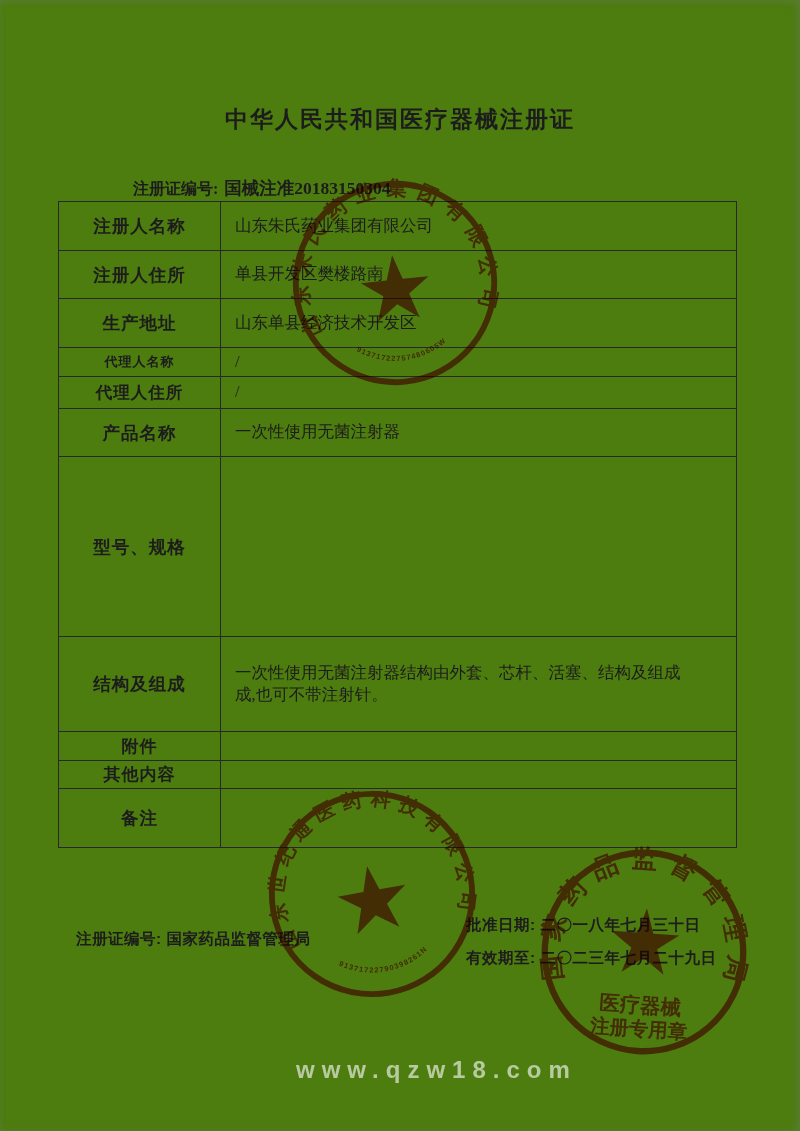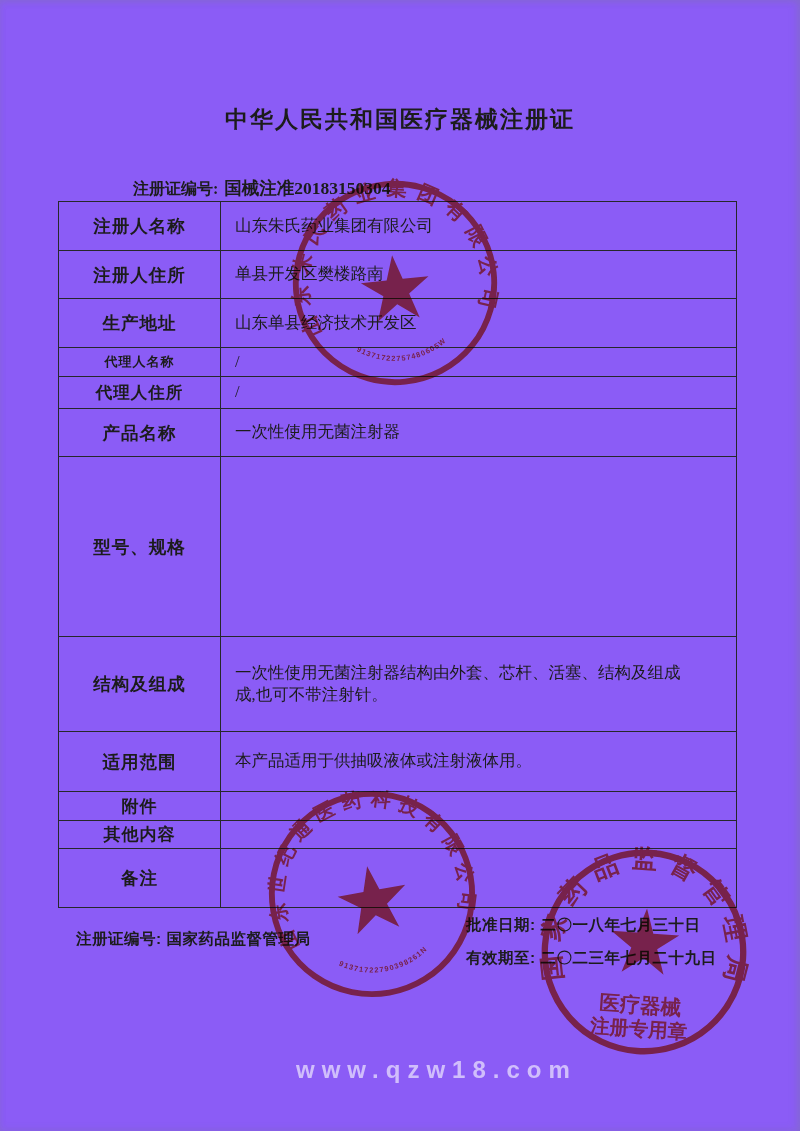--- a/index.html
+++ b/index.html
@@ -1,19 +1,19 @@
 <!DOCTYPE html>
 <html><head>
 <meta charset="utf-8">
 <style>
   html,body{margin:0;padding:0;}
   body{background:#dfe3e5;font-family:"Liberation Sans",sans-serif;}
   .page{
     position:relative;width:800px;height:1131px;margin:0 auto;
-    background:#8b5cf6;overflow:hidden;color:#1c1c1c;
+    background:#4d7c0f;overflow:hidden;color:#1c1c1c;
     box-shadow:inset -3px 0 8px rgba(120,130,135,.25), inset 0 2px 6px rgba(120,130,135,.15);
   }
   .title{
     position:absolute;top:104px;left:0;width:100%;text-align:center;
     font-size:23px;font-weight:bold;letter-spacing:2px;
     font-family:"Liberation Sans",sans-serif;
   }
   .certno{
     position:absolute;left:133px;top:176px;font-size:16px;
     font-family:"Liberation Serif",serif;
@@ -91,24 +91,20 @@
       <div class="tvalue">一次性使用无菌注射器</div>
     </div>
     <div class="trow" style="height:180px">
       <div class="tlabel">型号、规格</div>
     </div>
     <div class="trow" style="height:95px">
       <div class="tlabel">结构及组成</div>
       <div class="tvalue">一次性使用无菌注射器结构由外套、芯杆、活塞、结构及组成
 成,也可不带注射针。</div>
     </div>
-    <div class="trow" style="height:60px">
-      <div class="tlabel">适用范围</div>
-      <div class="tvalue">本产品适用于供抽吸液体或注射液体用。</div>
-    </div>
     <div class="trow" style="height:29px">
       <div class="tlabel" style="font-size:17px">附件</div>
     </div>
     <div class="trow" style="height:28px">
       <div class="tlabel" style="font-size:17px">其他内容</div>
       <div class="tvalue"></div>
     </div>
     <div class="trow" style="height:58px">
       <div class="tlabel">备注</div>
       <div class="tvalue"></div>

